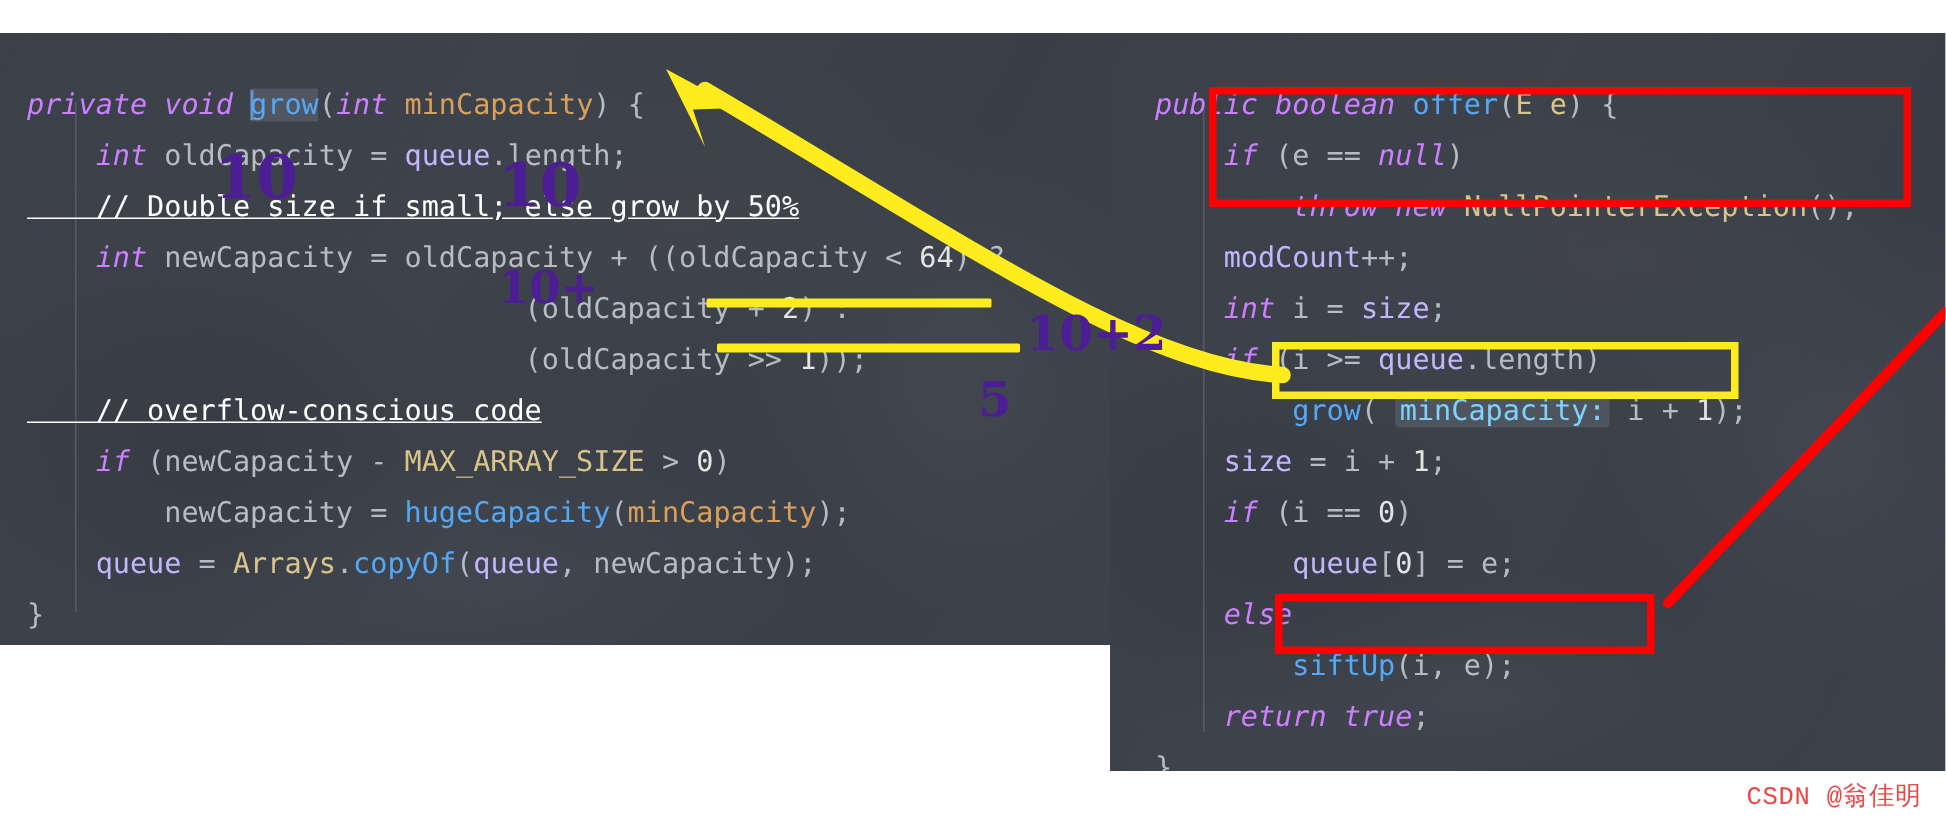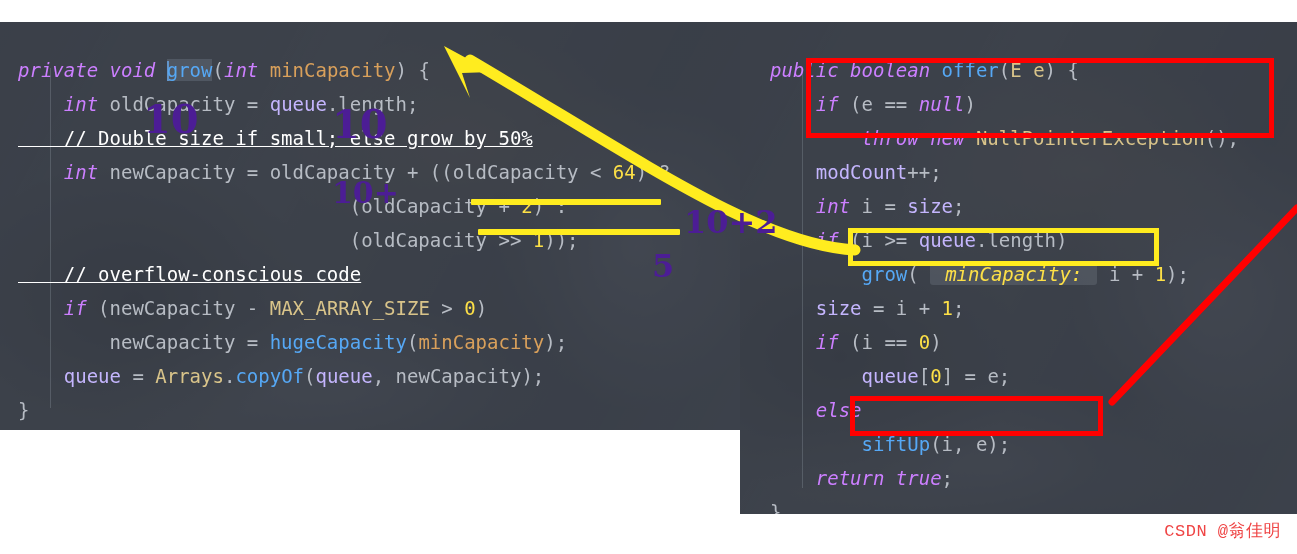--- a/index.html
+++ b/index.html
@@ -45,31 +45,30 @@
   #left-panel .code{padding:12px 0 0 18px;}
   #right-panel .code{padding:12px 0 0 30px;}
 
   
   .guide{position:absolute;width:1px;background:rgba(150,158,170,.30);}
 
   
   .kw{color:#cc7fff;font-style:italic;margin-top:44px;}
   .fn{color:#56a8f5;}
   .fld{color:#c4b5fd;}
-  .num{color:#fde047;}
+  .num{color:#e5e5e5;}
   .par{color:#d9a05b;margin-top:40px;}
   .cls{color:#d9c48a;}
   .cmt{color:#ffffff;font-style:normal;text-decoration:underline;}
   .pl{color:#b7bcc4;}
   .hint{
-    color:#fde047;
+    color:#7dd3fc;
     background:rgba(110,118,130,.38);
     border-radius:3px;
-    padding:0 15px;
-    font-style:italic;
+    padding:0 3px;
   }
   .sel{background:rgba(110,120,134,.40);}
   .caret{
     display:inline-block;width:2px;height:20px;
     background:#5aa9f8;vertical-align:-4px;margin-right:-2px;
   }
 
   
   #overlay{position:absolute;left:0;top:0;width:1297px;height:554px;pointer-events:none;}
 

